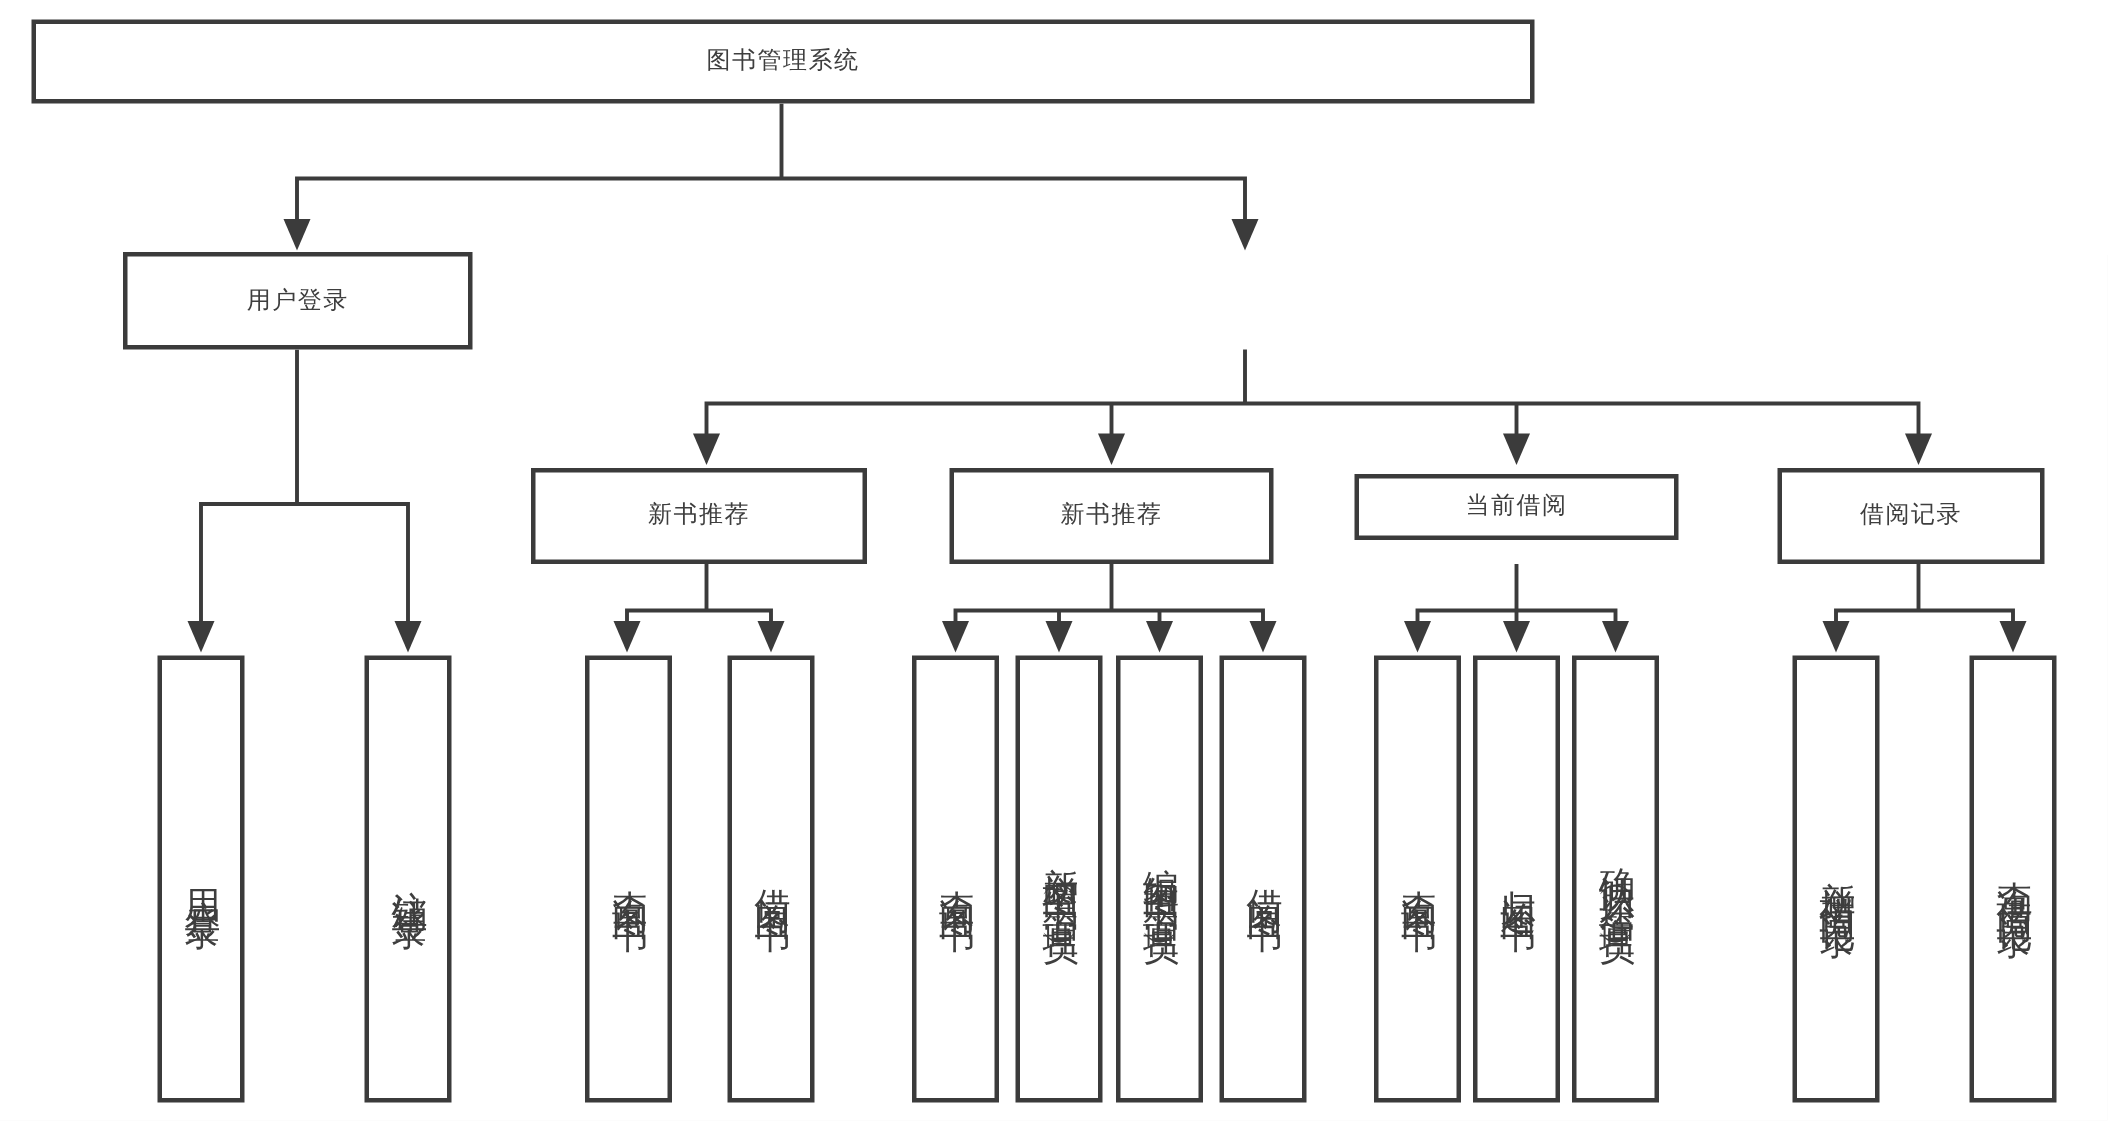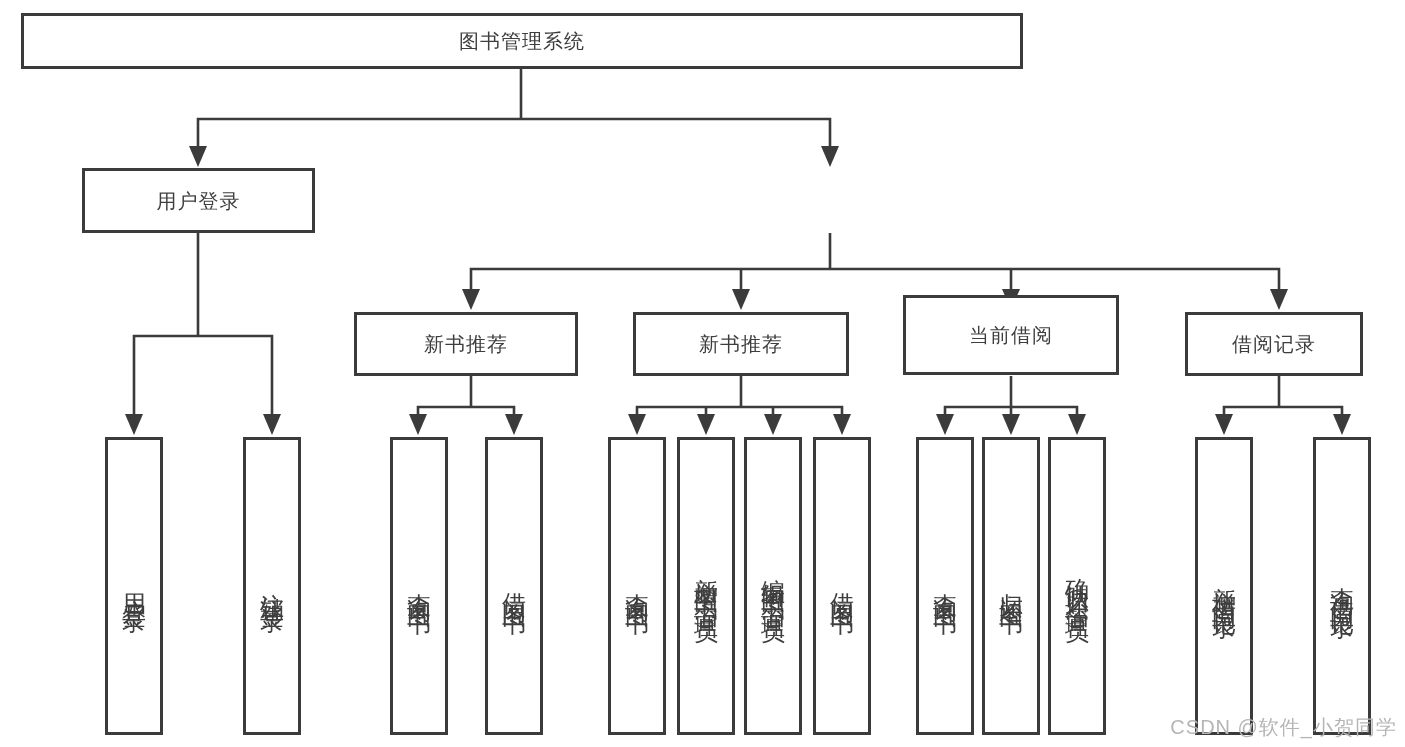--- a/index.html
+++ b/index.html
@@ -37,21 +37,21 @@
   }
   .node{
     position:absolute;
     box-sizing:border-box;
     border:3px solid var(--line);
     background:#fff;
     display:flex;
     align-items:center;
     justify-content:center;
     color:var(--text);
-    font-size:20px;
+    font-size:16px;
     line-height:1;
     letter-spacing:1px;
     z-index:1;
     text-align:center;
   }
   .leaf{
     writing-mode:vertical-rl;
     letter-spacing:6px;
     font-size:24px;
   }
@@ -117,36 +117,35 @@
     <polygon points="1215,414 1233,414 1224,435"></polygon>
     <polygon points="1333,414 1351,414 1342,435"></polygon>
   </svg>
 
   <div class="node" style="left:21px;top:13px;width:1002px;height:56px">图书管理系统</div>
 
   <div class="node" style="left:82px;top:168px;width:233px;height:65px">用户登录</div>
 
   <div class="node" style="left:354px;top:312px;width:224px;height:64px">新书推荐</div>
   <div class="node" style="left:633px;top:312px;width:216px;height:64px">新书推荐</div>
-  <div class="node" style="left:903px;top:295px;width:216px;height:80px">当前借阅</div>
+  <div class="node" style="left:903px;top:316px;width:216px;height:44px">当前借阅</div>
   <div class="node" style="left:1185px;top:312px;width:178px;height:64px">借阅记录</div>
 
   <div class="node leaf" style="left:105px;top:437px;width:58px;height:298px">用户登录</div>
   <div class="node leaf" style="left:243px;top:437px;width:58px;height:298px">注销登录</div>
 
   <div class="node leaf" style="left:390px;top:437px;width:58px;height:298px">查询图书</div>
   <div class="node leaf" style="left:485px;top:437px;width:58px;height:298px">借阅图书</div>
 
   <div class="node leaf" style="left:608px;top:437px;width:58px;height:298px">查询图书</div>
   <div class="node leaf" style="left:677px;top:437px;width:58px;height:298px">新增图书（管理员）</div>
   <div class="node leaf" style="left:744px;top:437px;width:58px;height:298px">编辑图书（管理员）</div>
   <div class="node leaf" style="left:813px;top:437px;width:58px;height:298px">借阅图书</div>
 
   <div class="node leaf" style="left:916px;top:437px;width:58px;height:298px">查询图书</div>
   <div class="node leaf" style="left:982px;top:437px;width:58px;height:298px">归还图书</div>
   <div class="node leaf" style="left:1048px;top:437px;width:58px;height:298px">确认归还（管理员）</div>
 
   <div class="node leaf" style="left:1195px;top:437px;width:58px;height:298px">新增借阅记录</div>
   <div class="node leaf" style="left:1313px;top:437px;width:58px;height:298px">查询借阅记录</div>
 
-  <div class="watermark">CSDN @软件_小贺同学</div>
 
 </div>
 
 </body></html>

